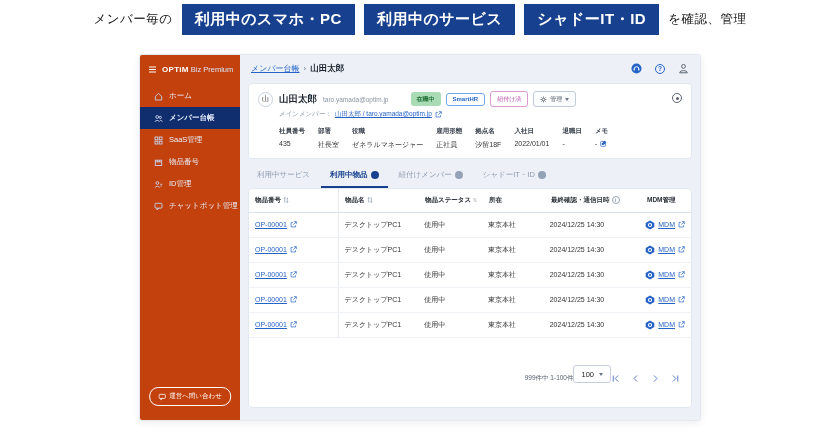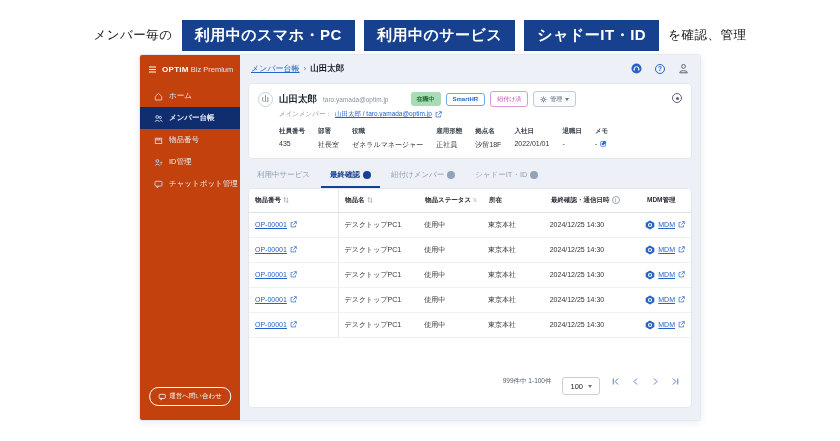--- a/index.html
+++ b/index.html
@@ -1,19 +1,19 @@
 <!DOCTYPE html>
 <html><head>
 <meta charset="utf-8">
 <style>
   * { margin:0; padding:0; box-sizing:border-box; }
   html,body { width:840px; height:441px; background:#fff; font-family:"Liberation Sans", sans-serif; position:relative; overflow:hidden; }
 
   
-  .banner { position:absolute; top:20px; left:0; width:100%; display:flex; justify-content:center; align-items:center; gap:9px; }
+  .banner { position:absolute; top:4px; left:0; width:100%; display:flex; justify-content:center; align-items:center; gap:9px; }
   .banner-prefix, .banner-suffix { font-size:12.5px; color:#1a1a1a; font-weight:500; letter-spacing:.5px; }
   .banner-hl { background:#17418f; color:#fff; font-weight:bold; font-size:15px; padding:6px 13px; letter-spacing:.5px; }
 
   
   .app { position:absolute; left:140px; top:55px; width:560px; height:365px; display:flex; border-radius:2px; overflow:hidden; box-shadow:0 0 0 1px #e4e9f0, 0 2px 8px rgba(20,40,90,.10); }
 
   
   .sidebar { width:100px; flex-shrink:0; background:#c2410c; color:#fff; position:relative; }
   .sb-head { display:flex; align-items:center; gap:5px; padding:10px 7px 11px 8px; }
   .logo { font-size:7.5px; color:#fff; white-space:nowrap; }
@@ -71,21 +71,21 @@
   .c1 { width:90px; border-right:1px solid #e7ebf1; }
   .c2 { width:80px; }
   .c3 { width:64px; }
   .c4 { width:62px; }
   .c5 { width:96px; }
   .c6 { flex:1; }
   .tlink { color:#2563c7; text-decoration:underline; cursor:pointer; font-size:7px; }
   .info-i { width:8px; height:8px; border:1px solid #9aa4b2; border-radius:50%; color:#9aa4b2; font-size:5.5px; font-style:normal; display:inline-flex; align-items:center; justify-content:center; font-weight:bold; }
 
   
-  .pager { position:absolute; bottom:12px; right:11px; display:flex; align-items:flex-start; gap:11px; }
+  .pager { position:absolute; bottom:24px; right:11px; display:flex; align-items:flex-end; }
   .pg-summary { font-size:6.5px; color:#555e6b; }
   .page-size { display:flex; align-items:center; gap:5px; border:1px solid #c6cfd9; border-radius:3px; background:#fff; padding:3.5px 7px; font-size:7.5px; color:#222; cursor:pointer; }
   .pg-nav { display:flex; align-items:center; gap:11px; }
   .pg-btn { cursor:pointer; display:flex; }
 </style>
 </head>
 <body>
 
 <div class="banner">
   <span class="banner-prefix">メンバー毎の</span>
@@ -110,20 +110,29 @@
         </svg>
       <span>ホーム</span>
     </div>
     <div class="sb-item active">
       <svg class="sb-icon" viewBox="0 0 9 9" fill="none" stroke="#c7d4ef" stroke-width="0.9">
           <circle cx="3.2" cy="3" r="1.4"></circle>
           <circle cx="6.3" cy="3.4" r="1.1"></circle>
           <path d="M1 7.8c0-1.8 4.4-1.8 4.4 0M5.9 6.3c1.4-.2 2.3.4 2.3 1.5"></path>
         </svg>
       <span>メンバー台帳</span>
+    </div>
+    <div class="sb-item">
+      <svg class="sb-icon" viewBox="0 0 9 9" fill="none" stroke="#c7d4ef" stroke-width="0.9">
+          <rect x="1" y="1" width="2.8" height="2.8"></rect>
+          <rect x="5.2" y="1" width="2.8" height="2.8"></rect>
+          <rect x="1" y="5.2" width="2.8" height="2.8"></rect>
+          <rect x="5.2" y="5.2" width="2.8" height="2.8"></rect>
+        </svg>
+      <span>SaaS管理</span>
     </div>
     <div class="sb-item">
       <svg class="sb-icon" viewBox="0 0 9 9" fill="none" stroke="#c7d4ef" stroke-width="0.9">
           <rect x="1.3" y="2.2" width="6.4" height="5.3"></rect>
           <path d="M1.3 3.9h6.4M3.6 2.2v1.7M5.4 2.2v1.7"></path>
         </svg>
       <span>物品番号</span>
     </div>
     <div class="sb-item">
       <svg class="sb-icon" viewBox="0 0 9 9" fill="none" stroke="#c7d4ef" stroke-width="0.9">
@@ -240,21 +249,21 @@
           </div>
         </div>
       </div>
     </div>
 
     <div class="tabs">
       <div class="tab">
         <span>利用中サービス</span>
       </div>
       <div class="tab active">
-        <span>最終確認</span>
+        <span>利用中物品</span>
         <span class="tab-badge"></span>
       </div>
       <div class="tab">
         <span>紐付けメンバー</span>
         <span class="tab-badge"></span>
       </div>
       <div class="tab">
         <span>シャドーIT・ID</span>
         <span class="tab-badge"></span>
       </div>

